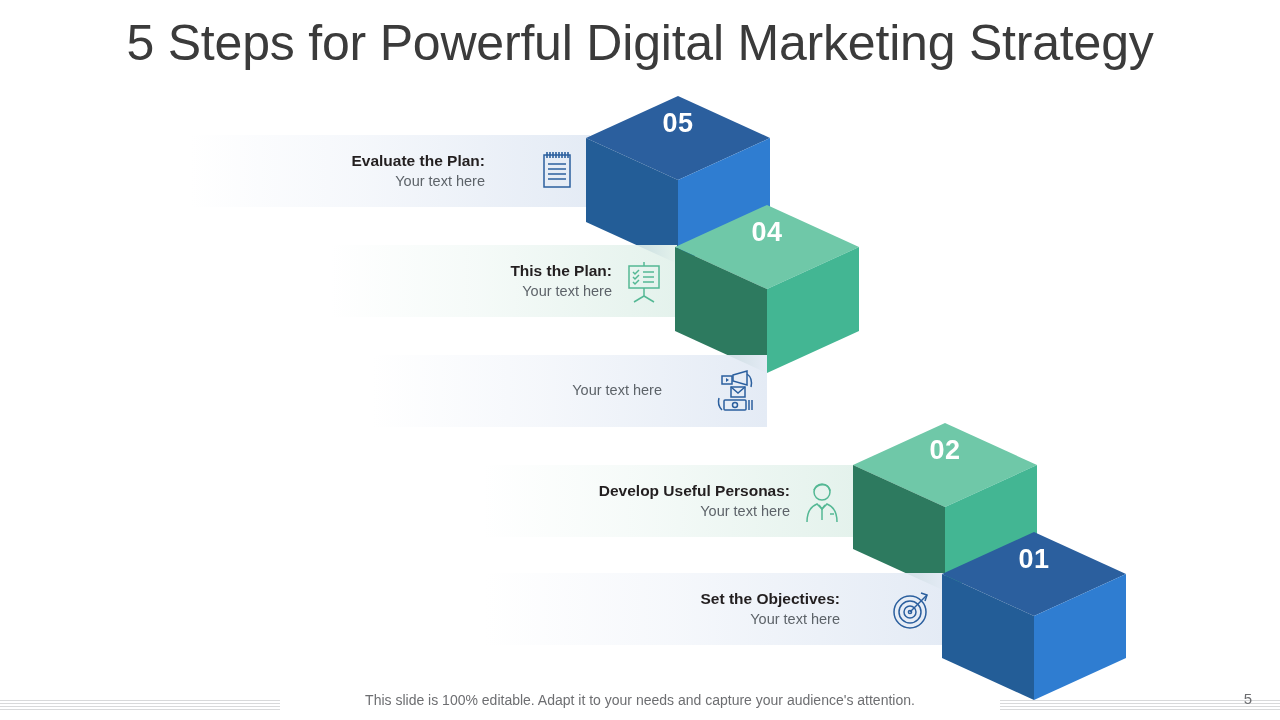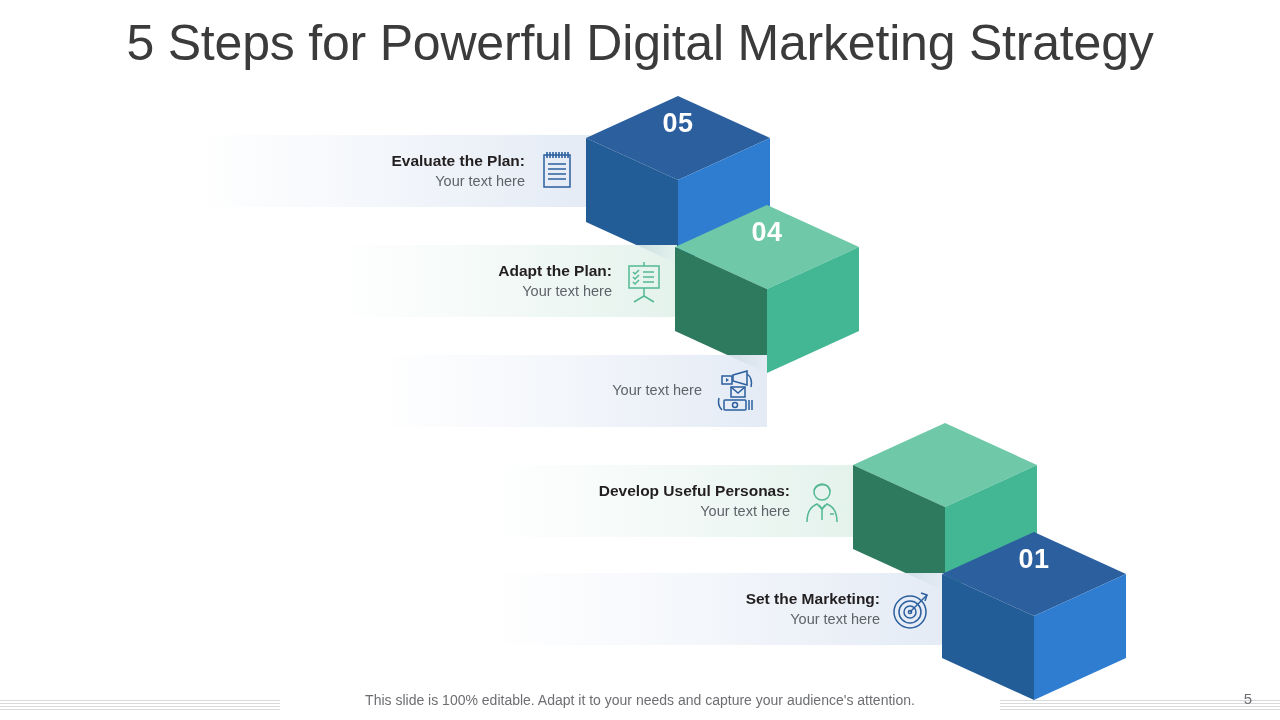--- a/index.html
+++ b/index.html
@@ -43,20 +43,21 @@
     position: absolute;
     height: 72px;
     display: flex;
     align-items: center;
     justify-content: flex-end;
     box-sizing: border-box;
     padding-right: 10px;
   }
   .band.blue {
     background: linear-gradient(to right, rgba(227,234,245,0) 0%, rgba(227,234,245,0.35) 42%, #e4ebf5 100%);
+    gap: 40px;
   }
   .band.green {
     background: linear-gradient(to right, rgba(227,242,236,0) 0%, rgba(227,242,236,0.35) 42%, #e4f2ec 100%);
   }
   .band-text {
     text-align: right;
     padding-right: 9px;
     line-height: 1.32;
   }
   .band-title {
@@ -167,21 +168,21 @@
     <svg viewBox="0 0 184 168">
       <polygon points="92,0 184,42 92,84 0,42" fill="#2b5f9e"></polygon>
       <polygon points="0,42 92,84 92,168 0,126" fill="#235d97"></polygon>
       <polygon points="184,42 184,126 92,168 92,84" fill="#2f7dd1"></polygon>
     </svg>
     <div class="cube-num">05</div>
   </div>
 
   <div class="band green" style="left:330px; top:245px; width:347px;">
     <div class="band-text">
-      <div class="band-title">Adapt the Plan:</div>
+      <div class="band-title">This the Plan:</div>
       <div class="band-sub">Your text here</div>
     </div>
     <svg class="band-icon" viewBox="0 0 46 46">
       <g fill="none" stroke="#54b894" stroke-width="1.5">
         <rect x="8" y="8" width="30" height="22"></rect>
         <line x1="23" y1="4" x2="23" y2="8"></line>
         <line x1="23" y1="30" x2="23" y2="38"></line>
         <line x1="23" y1="38" x2="13" y2="44"></line>
         <line x1="23" y1="38" x2="33" y2="44"></line>
         <line x1="22" y1="14" x2="33" y2="14"></line>
@@ -238,25 +239,26 @@
         <line x1="31" y1="36" x2="35" y2="36"></line>
       </g>
     </svg>
   </div>
   <div class="cube" style="left:853px; top:423px;">
     <svg viewBox="0 0 184 168">
       <polygon points="92,0 184,42 92,84 0,42" fill="#6fc8a8"></polygon>
       <polygon points="0,42 92,84 92,168 0,126" fill="#2d7a5f"></polygon>
       <polygon points="184,42 184,126 92,168 92,84" fill="#43b693"></polygon>
     </svg>
+    <div class="cube-num">02</div>
   </div>
 
   <div class="band blue" style="left:485px; top:573px; width:460px;">
     <div class="band-text">
-      <div class="band-title">Set the Marketing:</div>
+      <div class="band-title">Set the Objectives:</div>
       <div class="band-sub">Your text here</div>
     </div>
     <svg class="band-icon" viewBox="0 0 46 46">
       <g fill="none" stroke="#2b5f9e" stroke-width="1.5">
         <circle cx="21" cy="26" r="16"></circle>
         <circle cx="21" cy="26" r="11"></circle>
         <circle cx="21" cy="26" r="6"></circle>
         <circle cx="21" cy="26" r="1.6"></circle>
         <line x1="21" y1="26" x2="38" y2="9"></line>
         <polyline points="32,7 38,9 36,15"></polyline>

